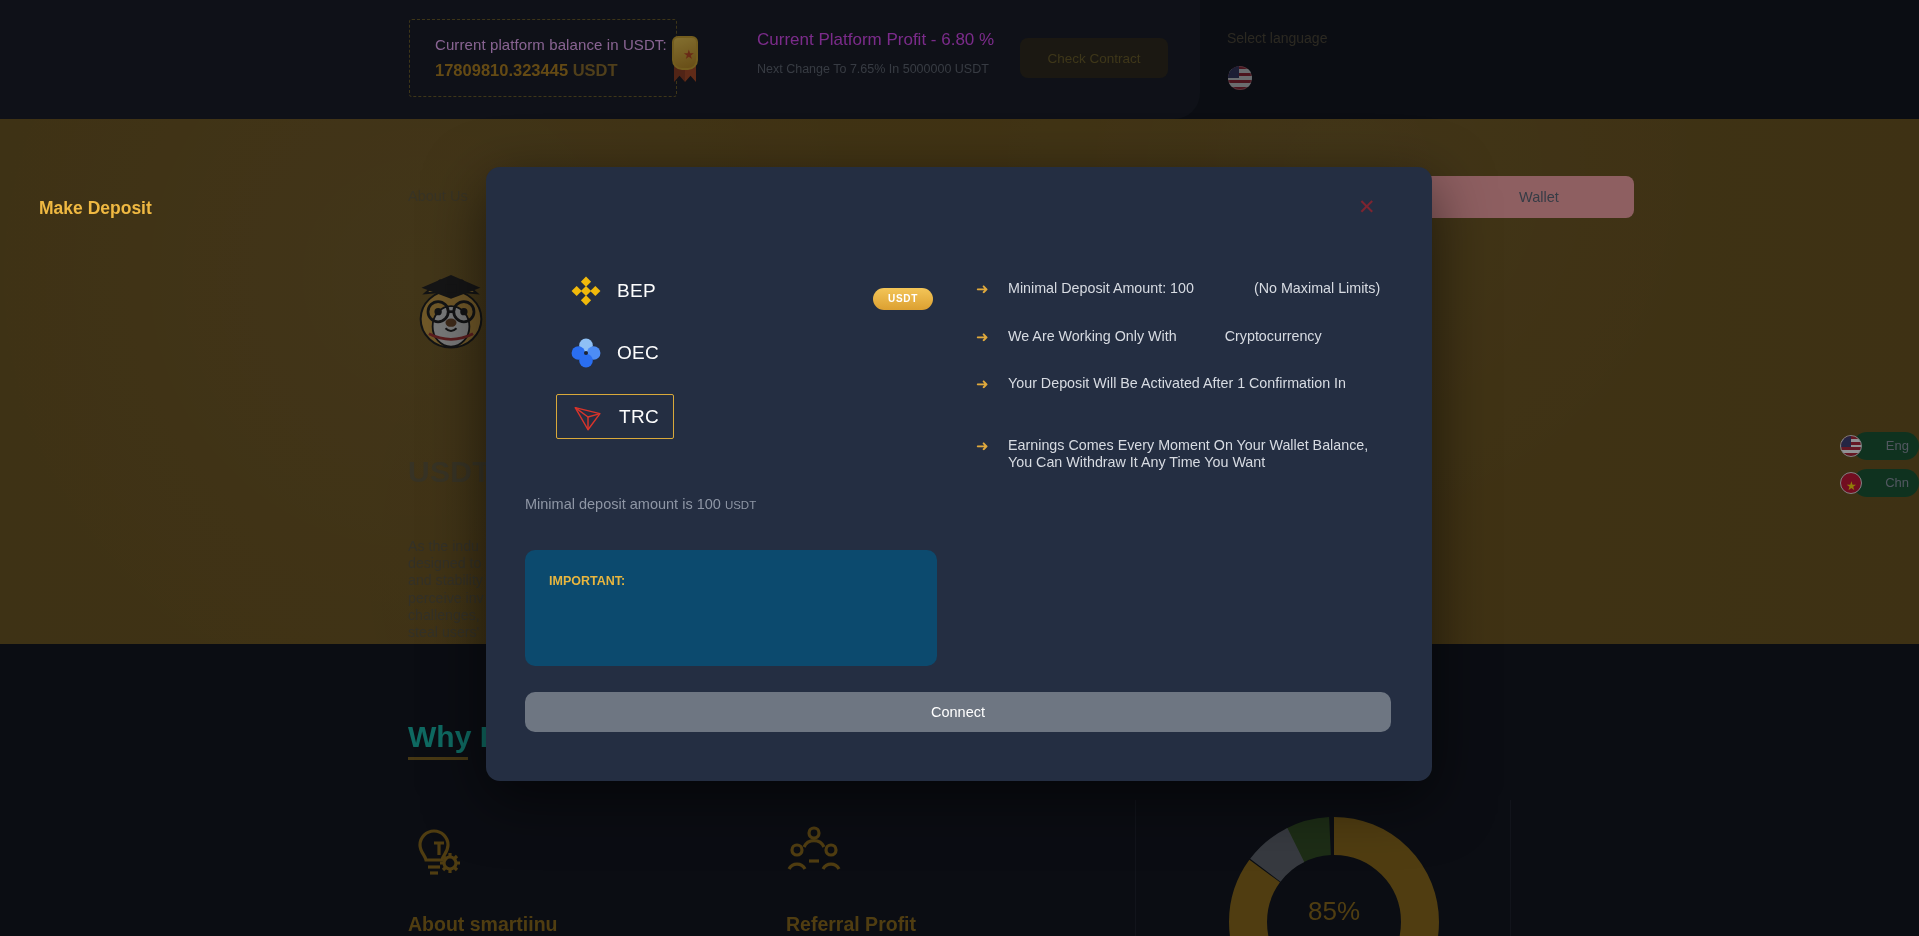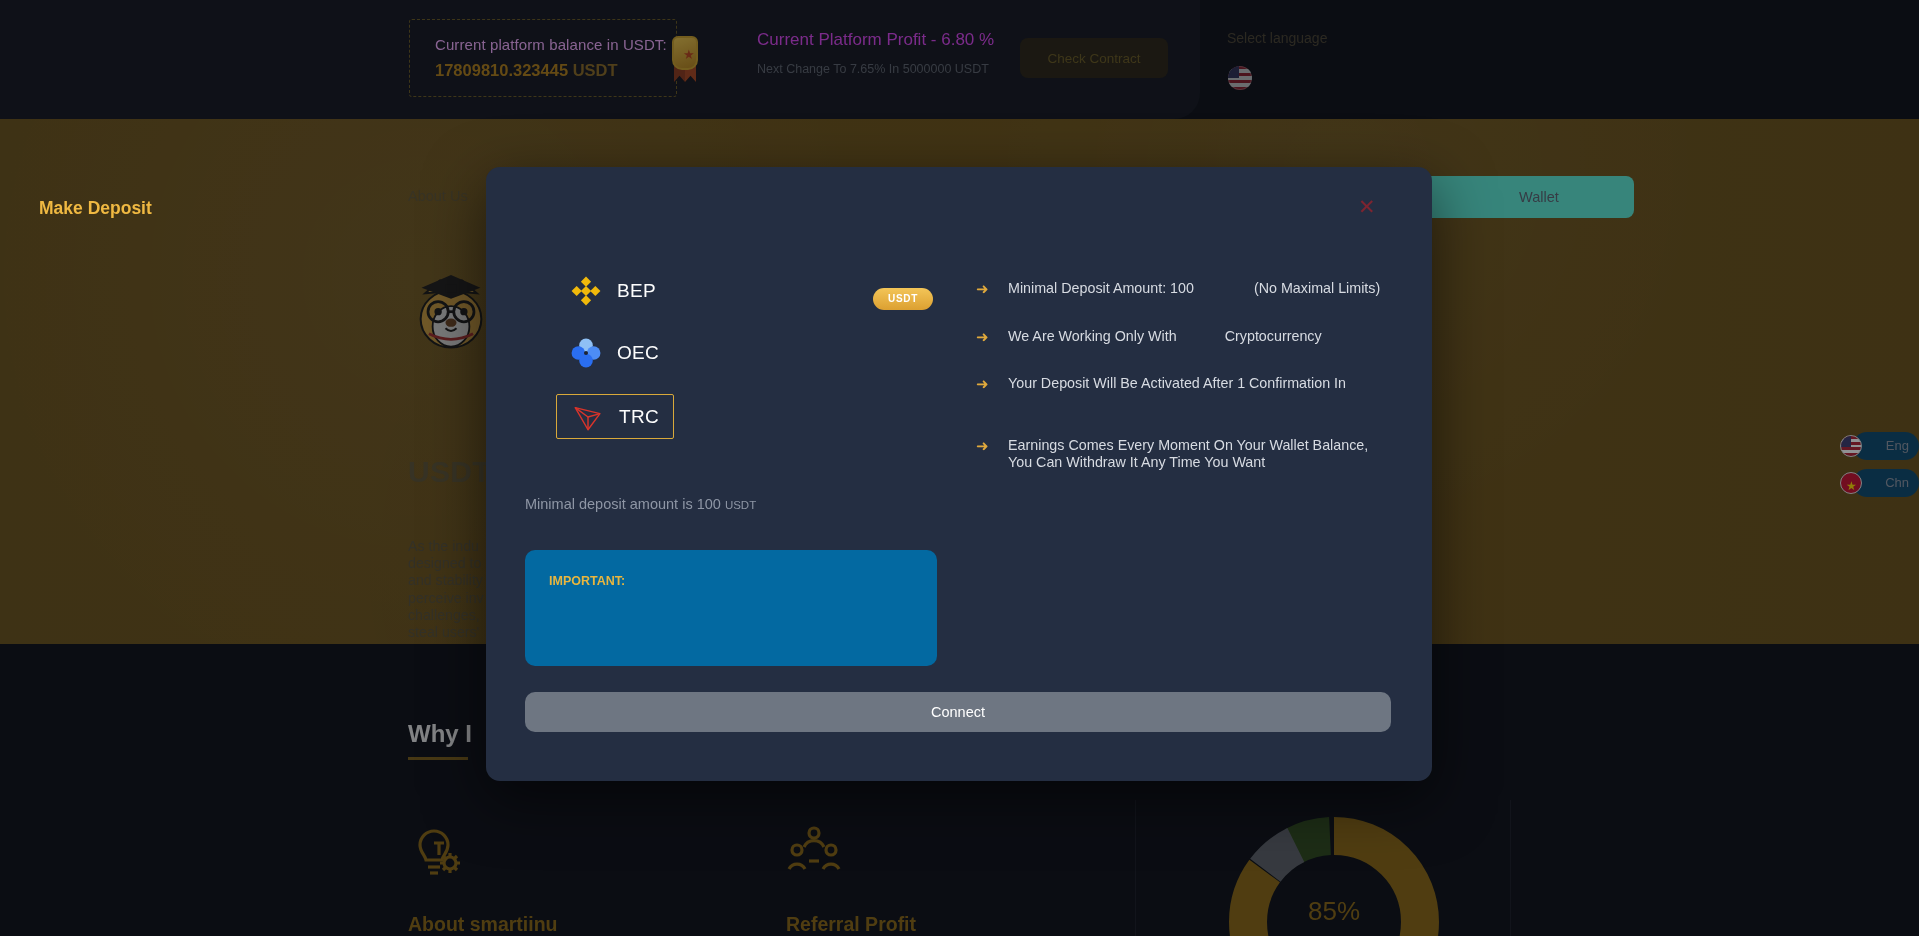--- a/index.html
+++ b/index.html
@@ -77,43 +77,43 @@
   .gold-band::after {
     content:""; position:absolute; inset:0;
     background:
       radial-gradient(circle at 22% 30%, rgba(255,255,255,.035), transparent 30%),
       radial-gradient(circle at 70% 10%, rgba(255,255,255,.03), transparent 26%),
       radial-gradient(circle at 40% 85%, rgba(0,0,0,.06), transparent 35%);
   }
   .nav-about { position: absolute; left: 408px; top: 188px; color: #5e5538; font-size: 14.5px; z-index:3;}
   .wallet-btn {
     position: absolute; left: 1404px; top: 176px; width: 230px; height: 42px;
-    background: #5eead4; border-radius: 8px; border: none;
+    background: #fca5a5; border-radius: 8px; border: none;
     color: #5b6472; font-size: 14.5px; font-family: inherit; z-index: 3; cursor: pointer;
     text-align: left; padding-left: 115px; line-height: 42px;
   }
 
   .mascot { position: absolute; left: 405px; top: 262px; width: 92px; height: 92px; z-index: 3; opacity:.96;}
   .hero-title {
     position: absolute; left: 408px; top: 455px; font-size: 30px; font-weight: bold;
     color: #5d5437; z-index:3; letter-spacing: .3px;
   }
   .hero-para {
     position: absolute; left: 408px; top: 538px; width: 300px; color: #56503c;
     font-size: 14.2px; line-height: 17.2px; z-index: 3;
   }
   .why-title {
-    position: absolute; left: 408px; top: 720px; font-size: 24px; font-weight: bold; color: #e5e5e5;
+    position: absolute; left: 408px; top: 720px; font-size: 30px; font-weight: bold; color: #14b8a6;
     z-index: 3;
   }
   .why-underline { position:absolute; left:408px; top:757px; width:60px; height:3px; background:#7a5d18; z-index:3;}
 
   .lang-pills { position: absolute; right: 0; top: 432px; z-index: 5; }
   .lang-pill {
-    position: relative; width: 66px; height: 28px; background: #0c4a6e; border-radius: 14px;
+    position: relative; width: 66px; height: 28px; background: #14532d; border-radius: 14px;
     margin-bottom: 9px; color: #8e96a3; font-size: 13px; text-align: right;
     padding-right: 10px; line-height: 28px; cursor: pointer;
   }
   .lang-pill .flag {
     position: absolute; left: -13px; top: 3px; width: 22px; height: 22px; border-radius: 50%;
     border: 1px solid #e3e3e3; overflow: hidden;
   }
   .flag-eng {
     background: linear-gradient(#b22234 0 14%, #fff 14% 28%, #b22234 28% 43%, #fff 43% 57%,
                 #b22234 57% 71%, #fff 71% 86%, #b22234 86% 100%);
@@ -171,21 +171,21 @@
 
   .bullets { position: absolute; left: 976px; top: 280px; width: 420px; z-index: 61; }
   .bullet { position: relative; display: flex; margin-bottom: 30px; }
   .bullet .arw { color: #e0a93c; font-size: 15px; flex: 0 0 32px; line-height: 17px; }
   .bullet .btxt { color: #d7dbe2; font-size: 14.3px; line-height: 17.5px; }
   .bullet .gap { display: inline-block; width: 60px; }
   .bullet .gap-sm { display: inline-block; width: 48px; }
 
   .important-box {
     position: absolute; left: 525px; top: 550px; width: 412px; height: 116px;
-    background: #0369a1; border-radius: 10px; z-index: 61; padding: 24px 24px 0 24px;
+    background: #0c4a6e; border-radius: 10px; z-index: 61; padding: 24px 24px 0 24px;
   }
   .important-head { color: #e8b63f; font-size: 12.5px; font-weight: bold; }
   .important-body { margin-top: 18px; color: #f2f4f7; font-size: 12.3px; font-weight: bold; line-height: 14.5px; }
   .important-body .gap2 { display: inline-block; width: 70px; }
 
   .connect-btn {
     position: absolute; left: 525px; top: 692px; width: 866px; height: 40px;
     background: #6e7682; border: none; border-radius: 10px; color: #fff;
     font-size: 14.5px; font-family: inherit; cursor: pointer; z-index: 61;
   }

